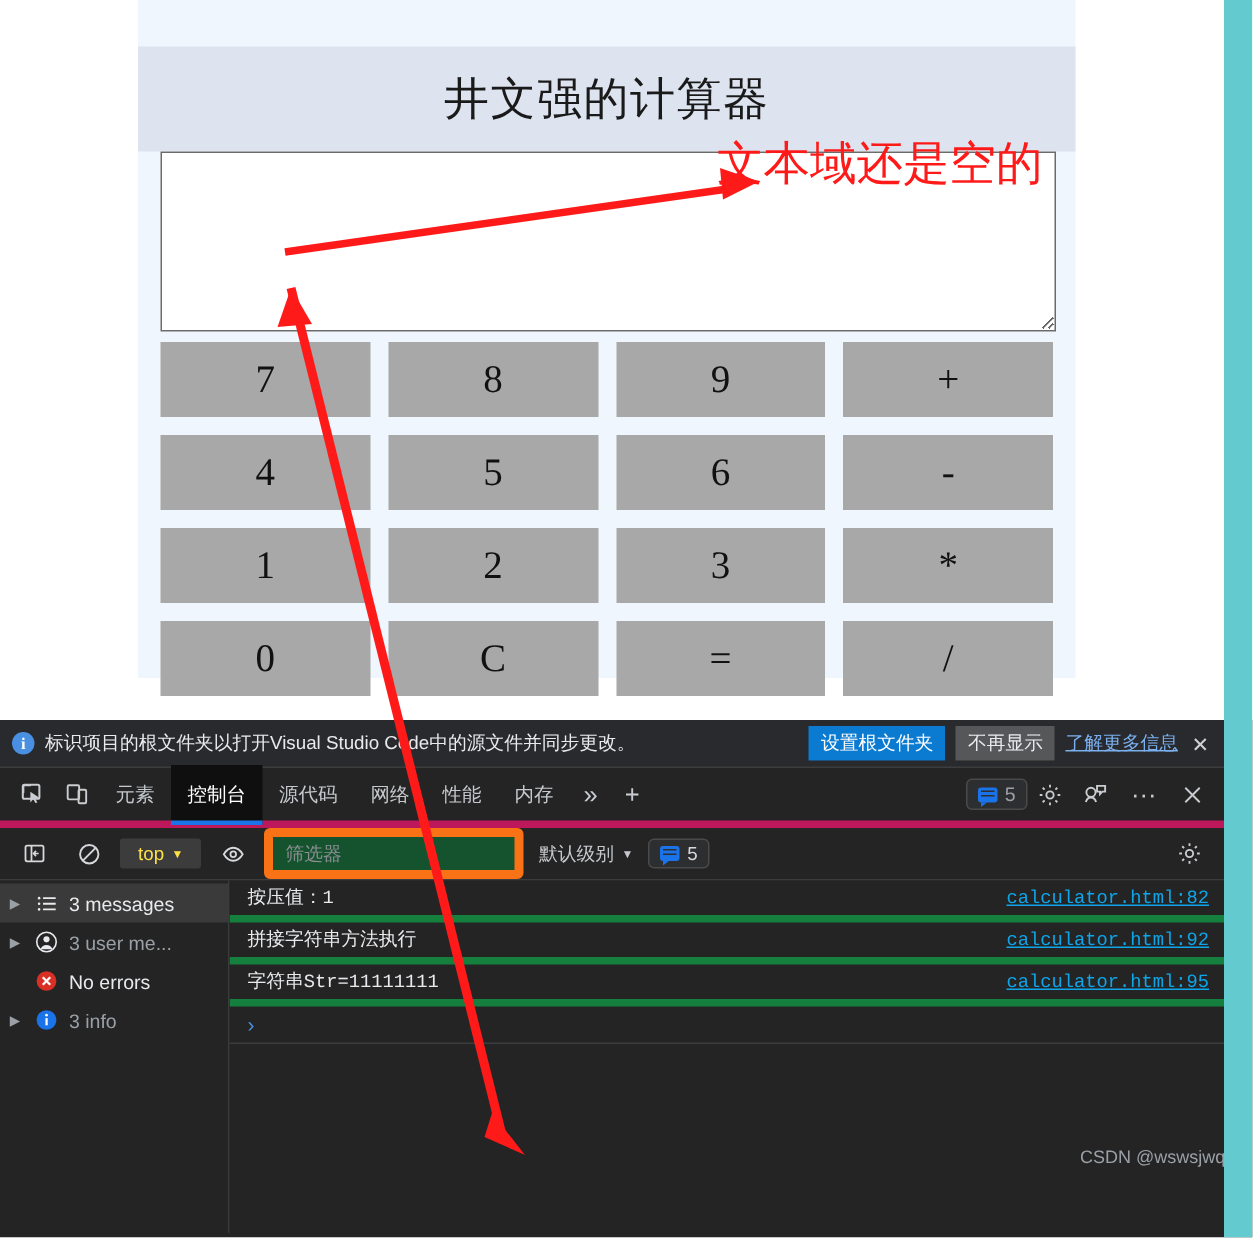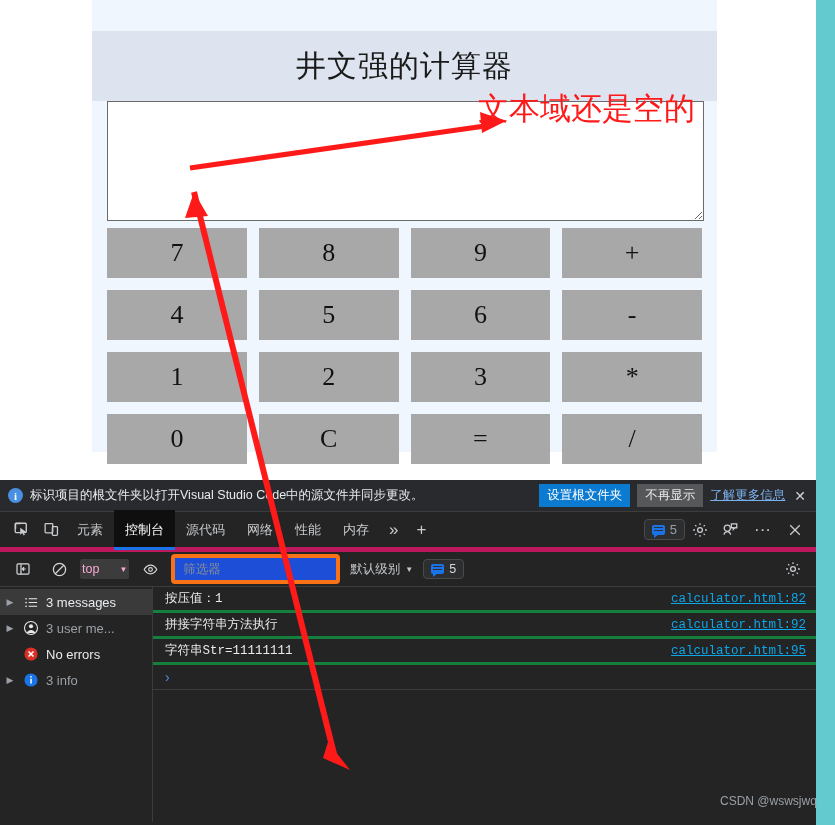--- a/index.html
+++ b/index.html
@@ -256,32 +256,32 @@
     display: flex;
     align-items: center;
     gap: 6px;
     padding: 0 8px;
     border-bottom: 1px solid #3c3c3c;
     width: 816px;
     box-sizing: border-box;
   }
   #ctx-select {
     background: #3c3c3c;
-    color: #f9a8d4;
+    color: #fde047;
     border: none;
     font-size: 12.5px;
-    padding: 3px 2px;
-    display: flex; align-items: center; gap: 20px;
+    padding: 3px 12px;
+    display: flex; align-items: center; gap: 5px;
     cursor: pointer;
     border-radius: 2px;
     flex: none;
   }
   #filter-input {
-    background: #1d4ed8;
-    border: 4px solid #f97316;
+    background: #14532d;
+    border: 6px solid #f97316;
     border-radius: 4px;
     color: #e8eaed;
     font-size: 12.5px;
     padding: 4px 8px;
     width: 145px;
     outline: none;
     flex: none;
     font-family: "Liberation Sans", sans-serif;
   }
   #filter-input::placeholder { color: #8b8e92; }
@@ -350,21 +350,21 @@
   #console-log {
     flex: 1 1 auto;
     background: #242424;
     overflow: hidden;
   }
   .log-row {
     display: flex;
     align-items: center;
     justify-content: space-between;
     height: 23px;
-    border-bottom: 3px solid #15803d;
+    border-bottom: 5px solid #15803d;
     padding: 0 10px 0 12px;
     font-family: "Liberation Mono", monospace;
     font-size: 12.5px;
     color: #e8eaed;
     white-space: nowrap;
     text-align: center;
   }
   .log-src {
     color: #0ea5e9;
     text-decoration: underline;
@@ -404,21 +404,20 @@
     font-size: 30px;
     line-height: 1.28;
     white-space: normal;
     width: 460px;
   }
   #watermark {
     position: absolute;
     left: 720px; top: 764px;
     color: #9aa0a6;
     font-size: 12px;
-    margin-top: 30px;
   }
 </style>
 </head>
 <body>
 
 <div id="page-area">
 
   <div id="teal-strip"></div>
 
   <div id="calc-panel">

